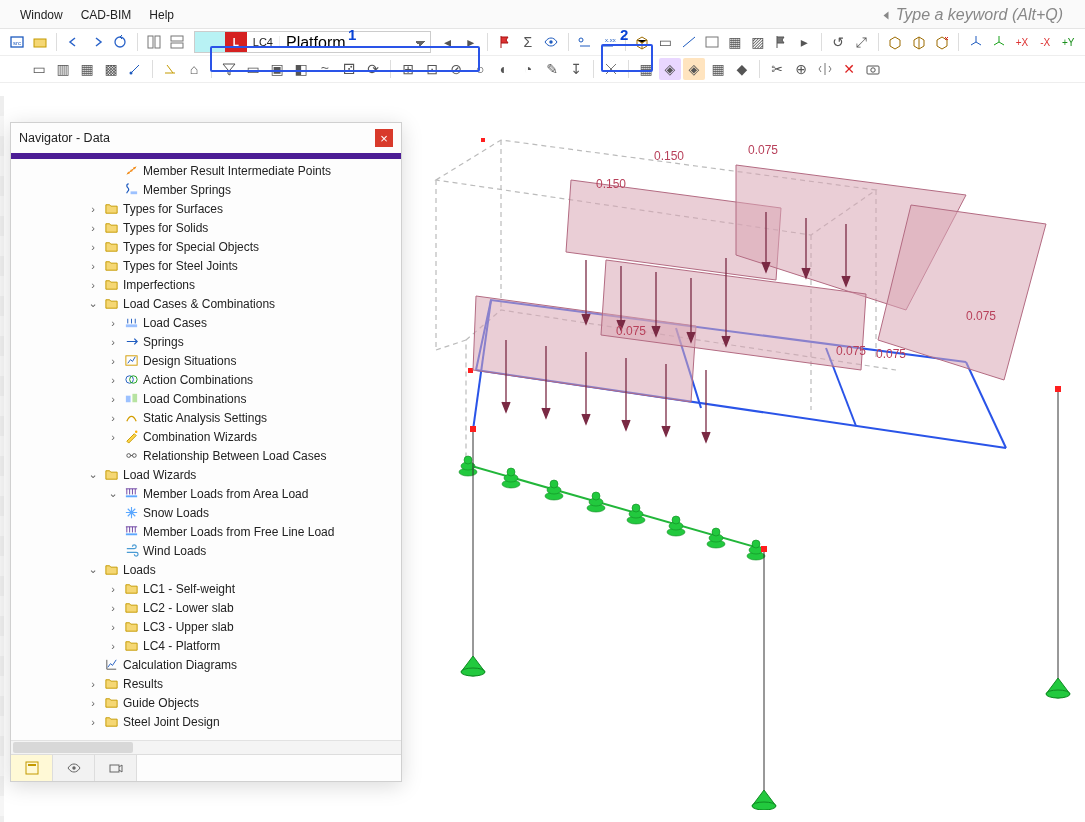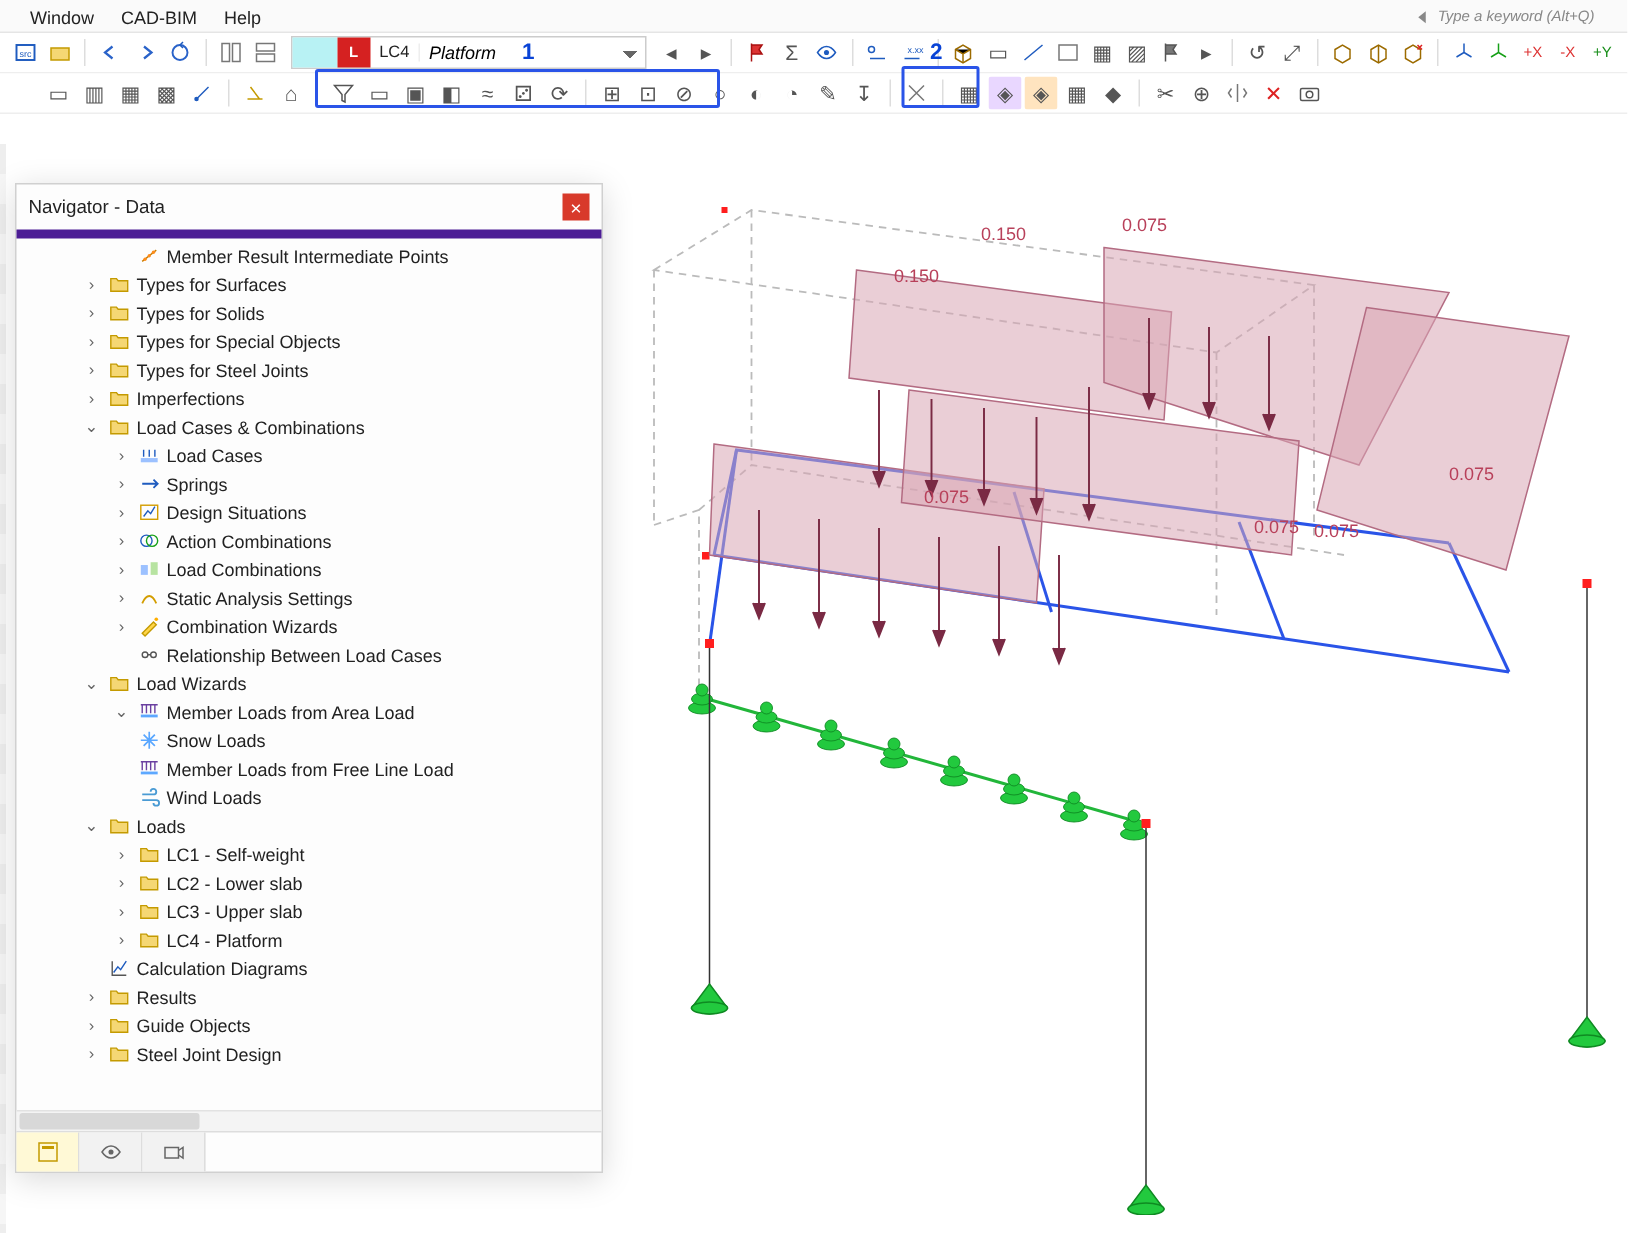--- a/index.html
+++ b/index.html
@@ -24,21 +24,21 @@
     background: #fafafa;
     border-bottom: 1px solid #e5e5e5;
     font-size: 12px;
   }
   .menubar .menu-item { cursor: default; }
   .keyword-box {
     margin-left: auto;
     padding: 2px 6px;
     font-style: italic;
     color: #888;
-    font-size: 10px;
+    font-size: 16px;
     display: flex;
     align-items: center;
     gap: 6px;
   }
   .keyword-box::before {
     content: "";
     width: 0; height: 0;
     border-left: 4px solid transparent;
     border-right: 4px solid transparent;
     border-bottom: 5px solid #888;
@@ -82,28 +82,27 @@
   .lc-swatch {
     width: 30px; height:100%;
     display:inline-block;
   }
   .lc-swatch.cyan { background:#b8f2f4; }
   .lc-swatch.red  { background:#d52121; color:#fff; display:flex; align-items:center; justify-content:center; font-size:10px; font-weight:600; width:22px; }
   .lc-code { padding:0 6px; font-size:11px; color:#222; border-right:1px solid #eee; }
   .lc-select {
     border: none;
     height: 100%;
-    font-size:12px;
+    font-size:16px;
     padding: 0 26px 0 6px;
     min-width: 150px;
     appearance: none;
     background:
       linear-gradient(45deg, transparent 50%, #666 50%) right 10px top 9px / 5px 5px no-repeat,
       linear-gradient(-45deg, transparent 50%, #666 50%) right 5px top 9px / 5px 5px no-repeat;
-    font-style: italic;
   }
 
   .annot {
     position:absolute;
     font-weight:700;
     font-size:15px;
     color:#0943d6;
     pointer-events:none;
   }
 
@@ -141,20 +140,21 @@
     color:#fff;
     display:flex;align-items:center;justify-content:center;
     font-size:13px;
     line-height:1;
   }
   .nav-body {
     flex:1;
     overflow-y:auto;
     padding:2px 0;
     font-size:12px;
+    margin-left:32px;
   }
   .tree-row {
     display:flex;
     align-items:center;
     gap:4px;
     padding:1.5px 4px 1.5px 4px;
     white-space:nowrap;
     cursor:default;
   }
   .tree-row.selected {
@@ -461,20 +461,30 @@
         <span class="caret blank">·</span>
         <span class="ico">
           <svg viewBox="0 0 16 16">
             <path d="M3 12l10-8" stroke="#c47c00"></path>
             <circle cx="5" cy="10.5" r="1.2" fill="#ff8c1a"></circle>
             <circle cx="8" cy="8" r="1.2" fill="#ff8c1a"></circle>
             <circle cx="11" cy="5.5" r="1.2" fill="#ff8c1a"></circle>
           </svg>
         </span>
         <span>Member Result Intermediate Points</span>
+      </div>
+      <div class="tree-row indent-3">
+        <span class="caret blank">·</span>
+        <span class="ico">
+          <svg viewBox="0 0 16 16">
+            <path d="M3 12c0-2 2-2 2-4s-2-2-2-4 2-2 2-2" fill="none" stroke="#1e5bbf" stroke-width="1.3"></path>
+            <rect x="7" y="10" width="7" height="3" fill="#9cc1ff"></rect>
+          </svg>
+        </span>
+        <span>Member Springs</span>
       </div>
       <div class="tree-row indent-2">
         <span class="caret">›</span>
         <span class="ico">
           <svg viewBox="0 0 16 16">
             <path d="M2 4h4l1.2 1.5H14V13H2Z" fill="#f5d774" stroke="#c49a00"></path>
           </svg>
         </span>
         <span>Types for Surfaces</span>
       </div>

